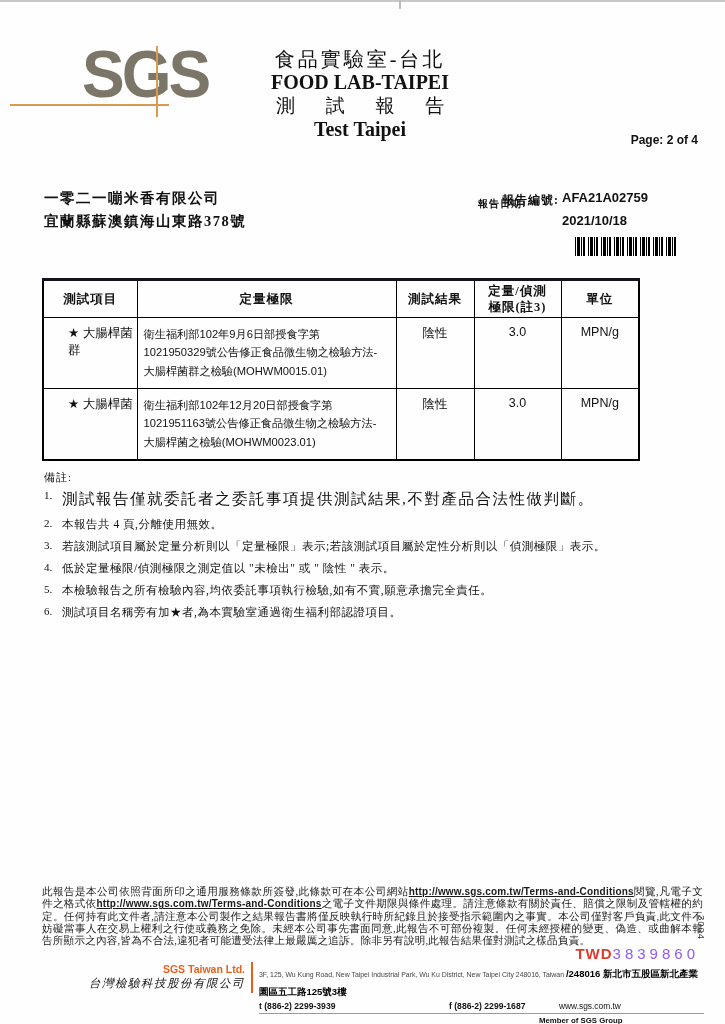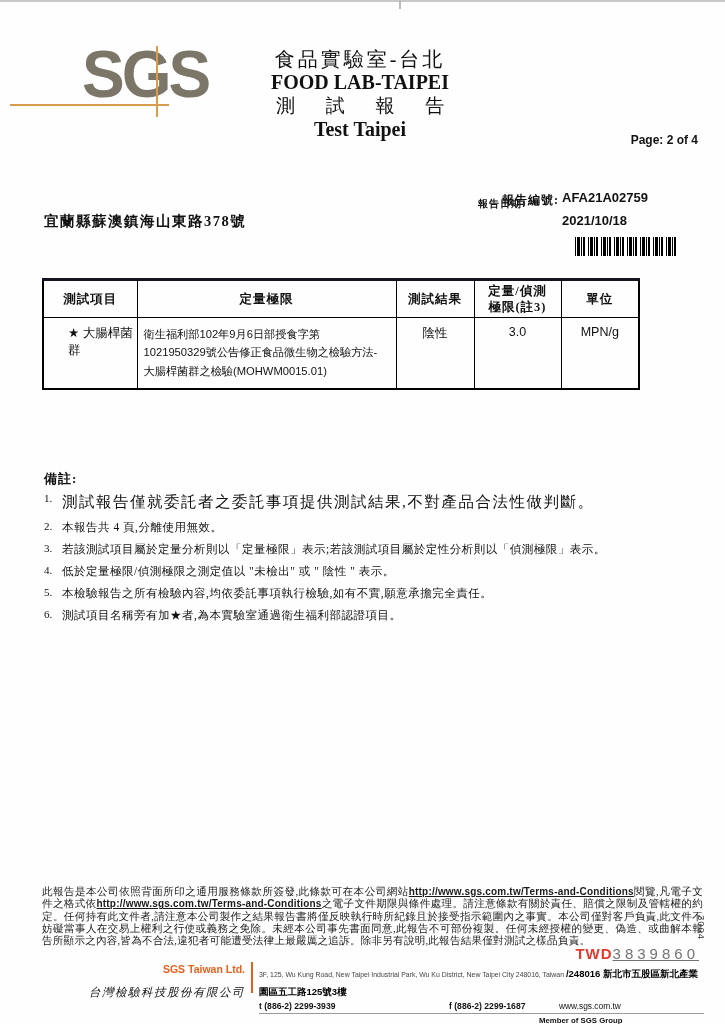--- a/index.html
+++ b/index.html
@@ -56,47 +56,47 @@
   .results td {
     font-family:"Liberation Sans","DejaVu Sans",sans-serif;
     font-size:12px; vertical-align:top; padding-top:7px;
   }
   .results td.c-item  { padding-left:24px; font-size:12.5px; }
   .results td.c-method{ padding-left:6px; padding-right:2px; font-size:11.2px; line-height:1.65; white-space:pre-line; }
   .results td.c-result, .results td.c-limit, .results td.c-unit { text-align:center; font-size:12.5px; }
 
   
   .notes { position:absolute; left:44px; top:470px; width:640px; }
-  .notes-label { font-size:13px; font-weight:bold; letter-spacing:1px; }
+  .notes-label { font-size:11px; font-weight:normal; letter-spacing:1px; }
   .note { display:flex; margin-top:7px; }
   .note .no { flex:0 0 18px; font-size:11px; }
   .note .txt { font-size:11.5px; letter-spacing:.5px; }
   .note.big { margin-top:4px; }
   .note.big .txt { font-size:15.5px; letter-spacing:1.5px; }
   .end-marker {
     position:absolute; left:0; top:599px; width:725px; text-align:center;
     font-family:"Liberation Sans","DejaVu Sans",sans-serif; font-weight:600; font-size:12.5px; letter-spacing:1px;
   }
 
   
   .disclaimer {
     position:absolute; left:42px; top:886px; width:661px;
     font-size:10.6px; line-height:12.3px; text-align:justify; color:#1a1a1a; letter-spacing:.2px;
   }
   .disclaimer .lnk { text-decoration:underline; font-weight:bold; font-family:"Liberation Sans","DejaVu Sans",sans-serif; font-size:10px; }
 
   
   .doc-number { position:absolute; right:26px; top:945px; font-family:"Liberation Sans","DejaVu Sans",sans-serif; font-size:15px; white-space:nowrap; }
   .doc-number .pfx { color:#e23b2e; font-weight:bold; letter-spacing:1px;margin-left:16px; }
-  .doc-number .dig { color:#737373; letter-spacing:4px;text-decoration:underline; }
+  .doc-number .dig { color:#8b5cf6; letter-spacing:4px; }
 
   
   .footer-left { position:absolute; left:0; top:963px; width:245px; text-align:right; }
   .footer-co-en { font-family:"Liberation Sans","DejaVu Sans",sans-serif; font-weight:bold; font-size:10.5px; color:#e8611c; }
-  .footer-co-zh { font-size:11.5px; font-style:italic; letter-spacing:1.5px; margin-top:10px; }
+  .footer-co-zh { font-size:11.5px; font-style:italic; letter-spacing:1.5px; margin-top:1px; }
   .footer-divider { position:absolute; left:251px; top:962px; width:2px; height:31px; background:#e8611c; }
   .footer-right { position:absolute; left:259px; top:963px; width:445px; font-family:"Liberation Sans","DejaVu Sans",sans-serif; }
   .addr-en { font-size:6.9px; color:#444; }
   .addr-zh { font-size:9.5px; font-weight:bold; color:#000; }
   .contact-row { display:flex; margin-top:2px; border-bottom:1px solid #9a9a9a; padding-bottom:2px; }
   .contact-row .tel { flex:0 0 190px; font-size:8.6px; font-weight:bold; }
   .contact-row .fax { flex:0 0 110px; font-size:8.6px; font-weight:bold; }
   .contact-row .web { font-size:8.4px;text-align:right; }
   .member-row { margin-top:2px; padding-left:280px; font-size:7.8px; font-weight:bold; }
 
@@ -119,20 +119,21 @@
 
   <div class="title-block">
     <div class="title-zh">食品實驗室-台北</div>
     <div class="title-en">FOOD LAB-TAIPEI</div>
     <div class="subtitle-zh">測 試 報 告</div>
     <div class="subtitle-en">Test Taipei</div>
   </div>
 
   <div class="page-label">Page: 2 of 4</div>
 
+  <div class="client-name">一零二一嘣米香有限公司</div>
   <div class="client-addr">宜蘭縣蘇澳鎮海山東路378號</div>
 
   <div class="meta-label-1">報告編號:</div>
   <div class="meta-value-1">AFA21A02759</div>
   <div class="meta-label-2">報告日期:</div>
   <div class="meta-value-2">2021/10/18</div>
   <div class="barcode"></div>
 
   <table class="results">
     <colgroup>
@@ -155,20 +156,29 @@
     <tbody>
       <tr>
         <td class="c-item">★ 大腸桿菌群</td>
         <td class="c-method">衛生福利部102年9月6日部授食字第
 1021950329號公告修正食品微生物之檢驗方法-
 大腸桿菌群之檢驗(MOHWM0015.01)</td>
         <td class="c-result">陰性</td>
         <td class="c-limit">3.0</td>
         <td class="c-unit">MPN/g</td>
       </tr>
+      <tr>
+        <td class="c-item">★ 大腸桿菌</td>
+        <td class="c-method">衛生福利部102年12月20日部授食字第
+1021951163號公告修正食品微生物之檢驗方法-
+大腸桿菌之檢驗(MOHWM0023.01)</td>
+        <td class="c-result">陰性</td>
+        <td class="c-limit">3.0</td>
+        <td class="c-unit">MPN/g</td>
+      </tr>
     </tbody>
   </table>
 
   <div class="notes">
     <div class="notes-label">備註:</div>
     <div class="note big">
       <span class="no">1.</span>
       <span class="txt">測試報告僅就委託者之委託事項提供測試結果,不對產品合法性做判斷。</span>
     </div>
     <div class="note">

